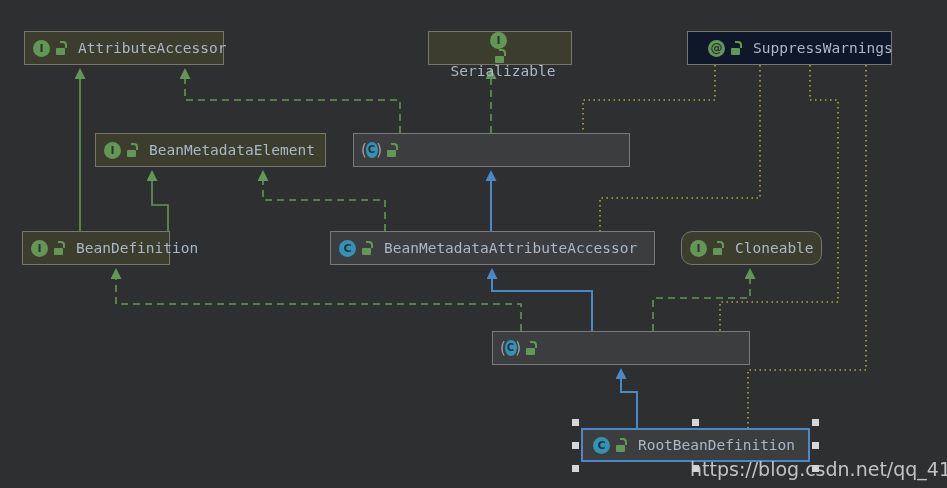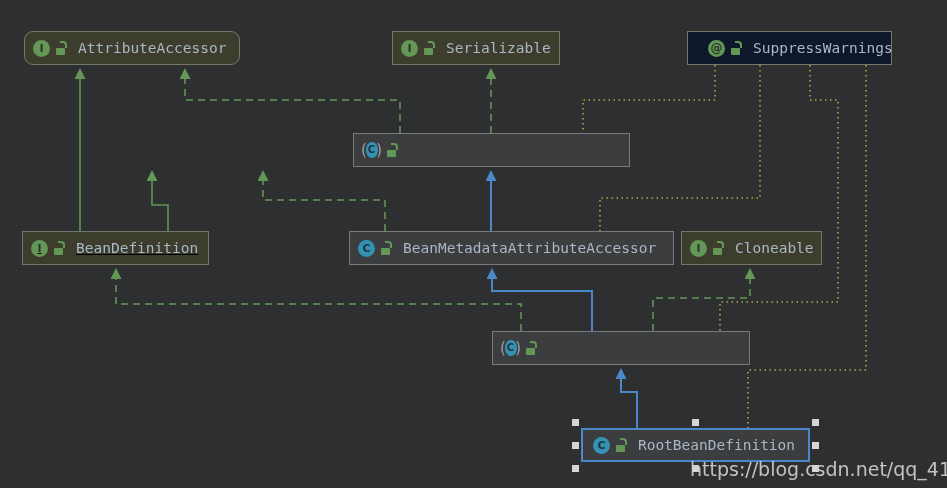--- a/index.html
+++ b/index.html
@@ -146,79 +146,87 @@
       <path d="M760,65 L760,198 L600,198 L600,231" stroke="#b5a642" stroke-width="1.6" fill="none" stroke-dasharray="1.5,3.5"></path>
     </g>
     <g>
       <path d="M810,65 L810,100 L838,100 L838,302 L720,302 L720,331" stroke="#b5a642" stroke-width="1.6" fill="none" stroke-dasharray="1.5,3.5"></path>
     </g>
     <g>
       <path d="M866,65 L866,370 L748,370 L748,428" stroke="#b5a642" stroke-width="1.6" fill="none" stroke-dasharray="1.5,3.5"></path>
     </g>
   </svg>
 
-  <div class="node iface" style="left:24px;top:31px;width:216px;border-radius:9px;">
+  <div class="node iface" style="left:24px;top:31px;width:200px;">
     <span class="icon ic-iface"></span>
     <span class="icon ic-lock">
       <span class="shackle"></span>
         <span class="body"></span>
       </span>
     <span class="label">AttributeAccessor</span>
   </div>
 
-  <div class="node iface" style="left:392px;top:31px;width:168px;">
+  <div class="node iface" style="left:428px;top:31px;width:144px;flex-direction:column;">
     <span class="icon ic-iface"></span>
     <span class="icon ic-lock">
       <span class="shackle"></span>
         <span class="body"></span>
       </span>
     <span class="label">Serializable</span>
   </div>
 
   <div class="node anno" style="left:687px;top:31px;width:205px;">
     <span class="icon ic-anno"></span>
     <span class="icon ic-lock">
       <span class="shackle"></span>
         <span class="body"></span>
       </span>
     <span class="label">SuppressWarnings</span>
   </div>
 
+  <div class="node iface" style="left:95px;top:133px;width:231px;">
+    <span class="icon ic-iface"></span>
+    <span class="icon ic-lock">
+      <span class="shackle"></span>
+        <span class="body"></span>
+      </span>
+    <span class="label">BeanMetadataElement</span>
+  </div>
 
   <div class="node abs" style="left:353px;top:133px;width:277px;">
     <span class="icon ic-abstract">
       <span class="pl">(</span>
         <span class="inner"></span>
         <span class="pr">)</span>
       </span>
     <span class="icon ic-lock">
       <span class="shackle"></span>
         <span class="body"></span>
       </span>
   </div>
 
-  <div class="node iface" style="left:22px;top:231px;width:187px;text-decoration:underline;">
+  <div class="node iface" style="left:22px;top:231px;width:148px;">
     <span class="icon ic-iface"></span>
     <span class="icon ic-lock">
       <span class="shackle"></span>
         <span class="body"></span>
       </span>
     <span class="label">BeanDefinition</span>
   </div>
 
-  <div class="node cls" style="left:349px;top:231px;width:325px;">
+  <div class="node cls" style="left:330px;top:231px;width:325px;">
     <span class="icon ic-class"></span>
     <span class="icon ic-lock">
       <span class="shackle"></span>
         <span class="body"></span>
       </span>
     <span class="label">BeanMetadataAttributeAccessor</span>
   </div>
 
-  <div class="node iface" style="left:681px;top:231px;width:141px;">
+  <div class="node iface" style="left:681px;top:231px;width:141px;border-radius:11px;">
     <span class="icon ic-iface"></span>
     <span class="icon ic-lock">
       <span class="shackle"></span>
         <span class="body"></span>
       </span>
     <span class="label">Cloneable</span>
   </div>
 
   <div class="node abs" style="left:492px;top:331px;width:258px;">
     <span class="icon ic-abstract">

